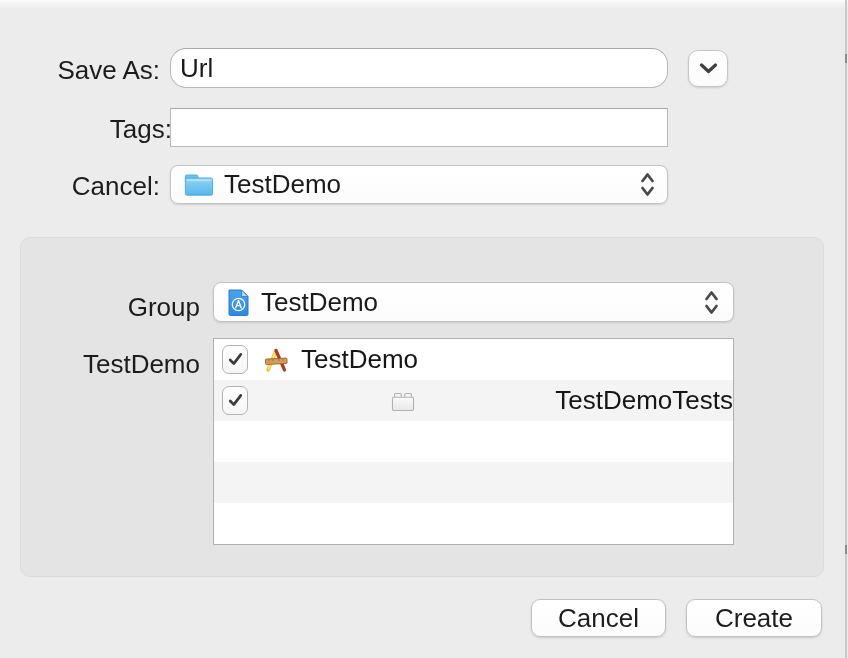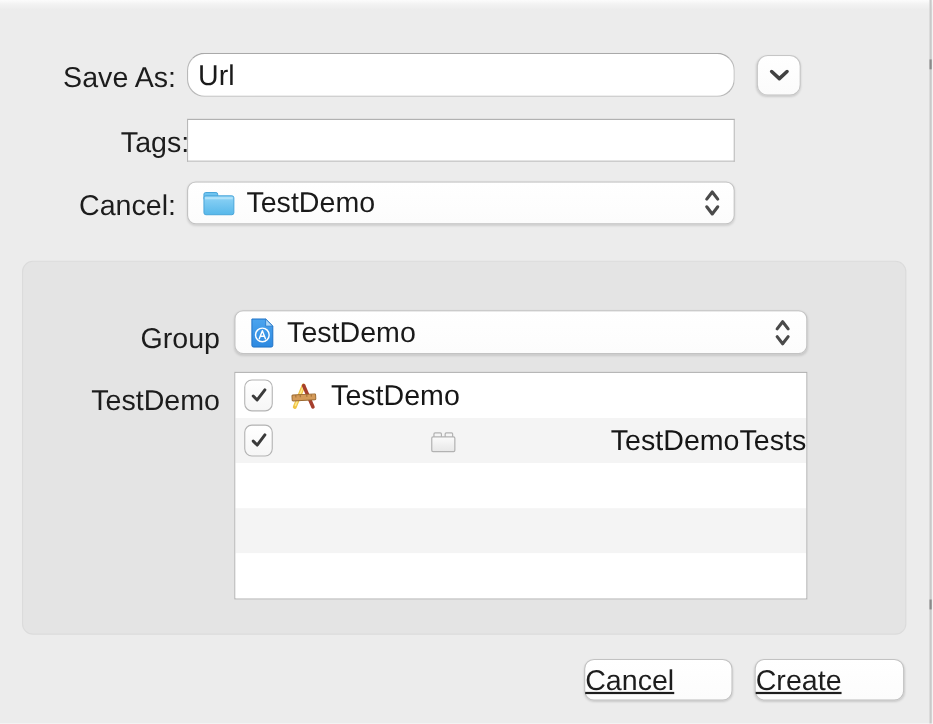--- a/index.html
+++ b/index.html
@@ -108,23 +108,22 @@
   .row-icon { margin-left: 14px; flex: none; display: flex; }
 
   .dialog-btn {
     position: absolute;
     top: 599px; height: 38px;
     background: linear-gradient(#ffffff, #fcfcfc);
     border: 1px solid #c2c2c2;
     border-radius: 9px;
     box-shadow: 0 1px 2px rgba(0,0,0,0.15);
     font-size: 26px; color: #1d1d1d;
-    text-align: left; line-height: 36px;
+    text-align: center; line-height: 36px;
     cursor: default;
-    text-decoration: underline;
   }
 
   .right-edge-line { position: absolute; left: 845px; top: 0; width: 2px; height: 658px; background: #c9c9c9; }
   .right-edge-tick { position: absolute; left: 845px; width: 2px; height: 9px; background: #8a8a8a; }
 
   svg { display: block; }
 </style>
 </head>
 <body>
 

